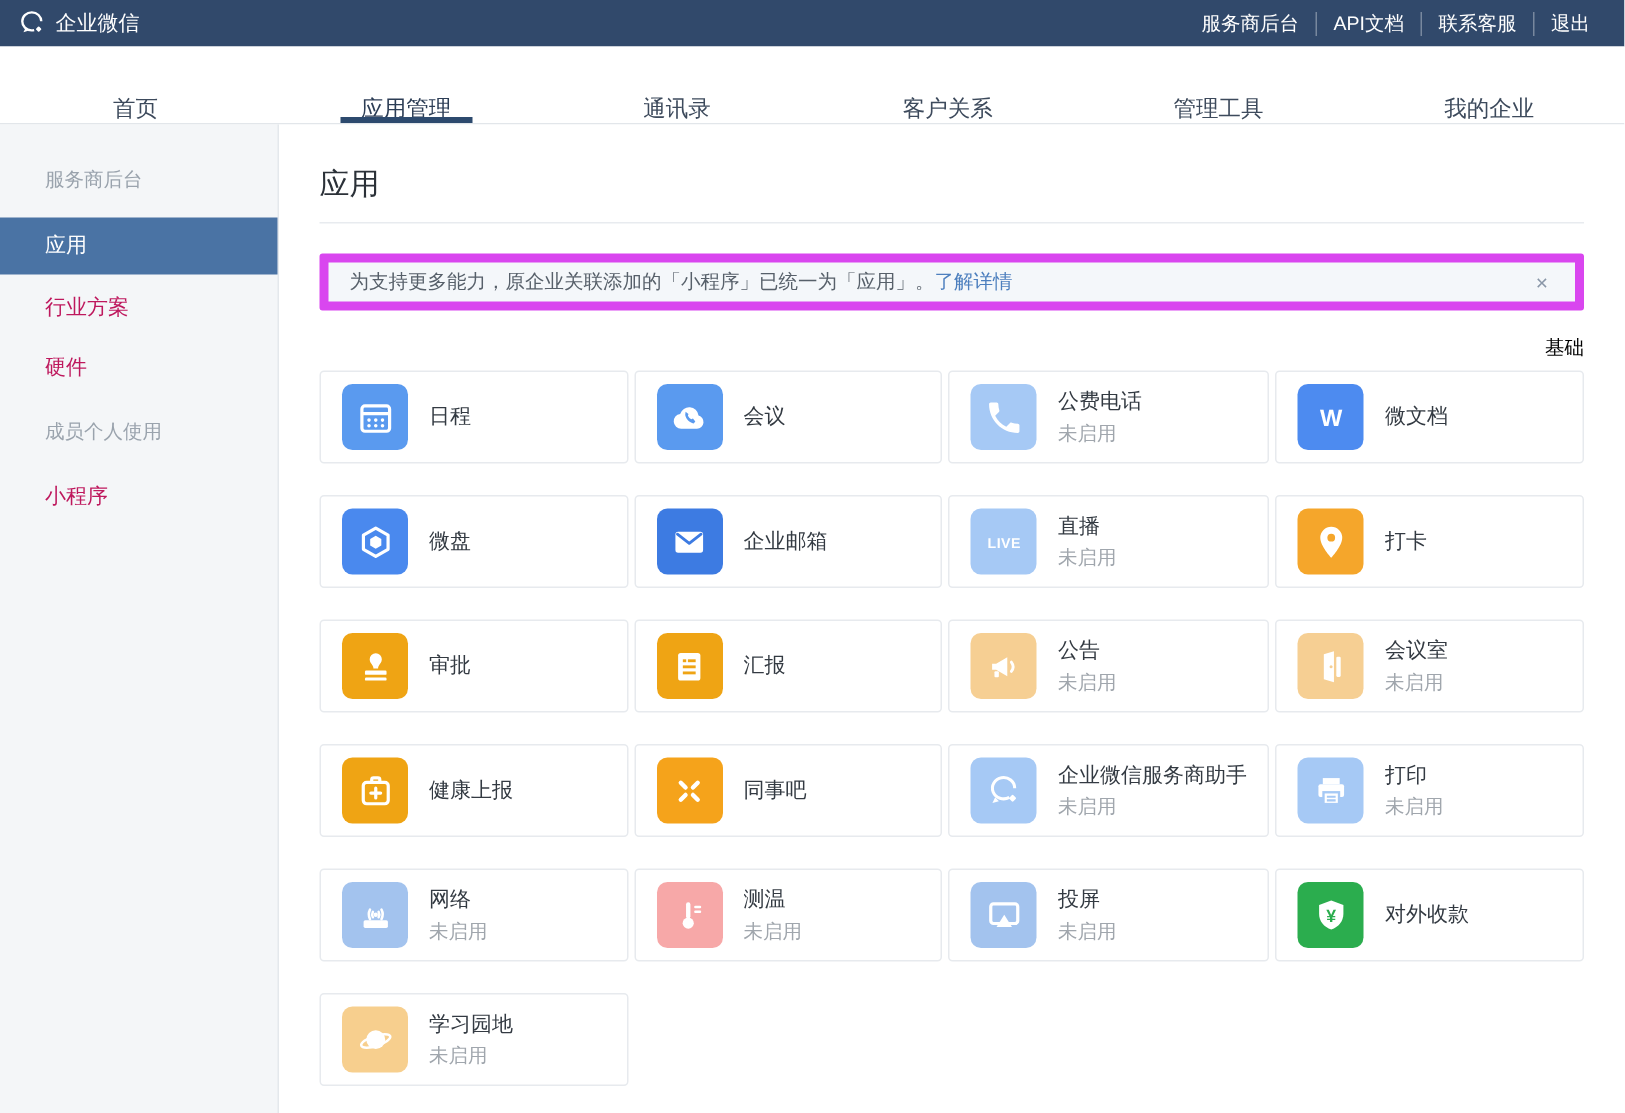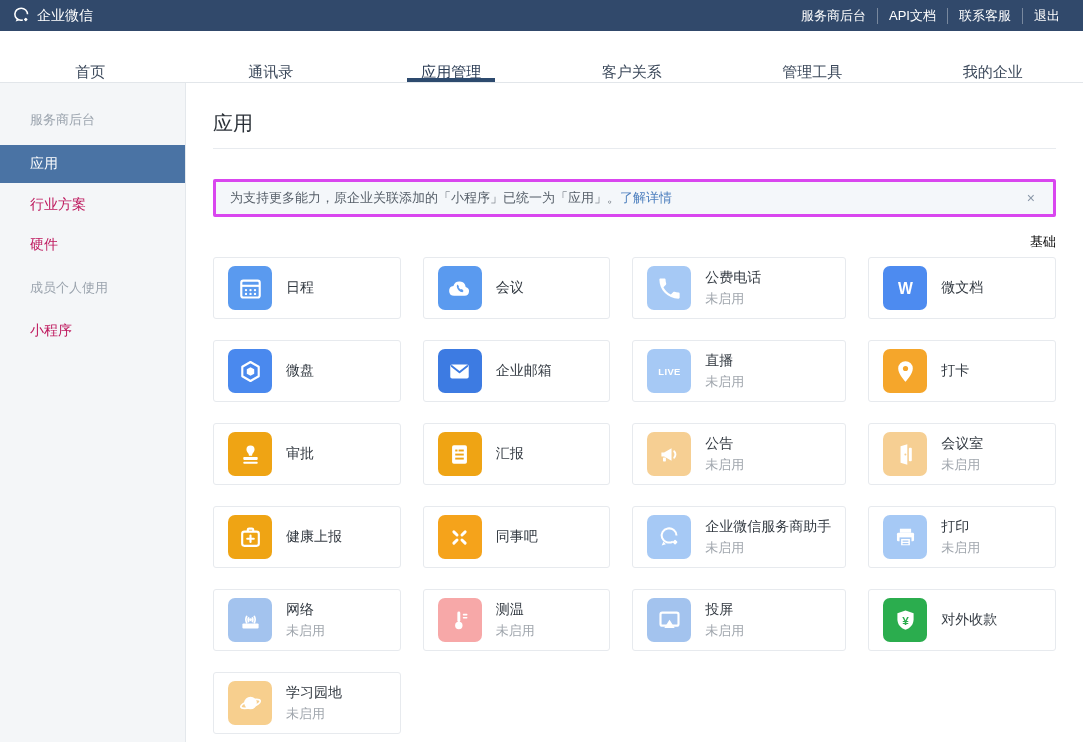--- a/index.html
+++ b/index.html
@@ -30,31 +30,31 @@
   .side-header { font-size:13px; color:#9aa3ad; padding:12px 0 12px 30px; }
   .side-item { font-size:14px; color:#be185d; padding:9px 0 9px 30px; cursor:pointer; margin:4px 0; }
   .side-item.selected { background:#4a73a4; color:#fff; padding-top:10px; padding-bottom:10px; }
 
   
   .main { position:absolute; top:83px; left:186px; right:0; bottom:0; background:#fff;
           padding:26px 27px 0 27px; overflow:hidden; }
   .page-title { font-size:20px; font-weight:400; color:#2b3138; line-height:28px; }
   .title-divider { margin-top:11px; border:none; border-top:1px solid #e8ebef; height:0; }
 
-  .banner { margin-top:30px; height:38px; background:#f4f7fa; border:3px solid #d946ef;
+  .banner { margin-top:20px; height:38px; background:#f4f7fa; border:6px solid #d946ef;
             border-radius:2px; display:flex; align-items:center; padding:0 14px; }
   .banner-text { font-size:13px; color:#57606a; }
   .banner-link { font-size:13px; color:#4d7fbe; cursor:pointer; text-decoration:none; }
   .banner-close { margin-left:auto; color:#8a97a8; font-size:14px; cursor:pointer; line-height:1;
                   padding:4px; }
 
   .section-label { margin-top:16px; font-size:13px; color:#000000; line-height:18px;text-align:right; }
 
   .app-grid { margin-top:6px; display:grid; grid-template-columns:repeat(4,1fr);
-              gap:21px 22px; }
+              gap:21px 4px; }
   .app-card { height:62px; background:#fff; border:1px solid #e7eaee; border-radius:3px;
               display:flex; align-items:center; padding:0 14px; gap:14px; cursor:pointer; }
   .app-tile { width:44px; height:44px; border-radius:7px; flex:none;
               display:flex; align-items:center; justify-content:center; }
   .app-meta { display:flex; flex-direction:column; justify-content:center; min-width:0; }
   .app-name { font-size:14px; color:#333a42; white-space:nowrap; overflow:hidden; text-overflow:ellipsis; }
   .app-status { font-size:13px; color:#a0a6ad; margin-top:3px; }
 
   .bottom-divider { margin-top:24px; border:none; border-top:1px solid #e5e8ec; height:0; }
 </style>
@@ -77,22 +77,22 @@
     <nav class="topbar-links" id="topbar-links">
         <a class="topbar-link">服务商后台</a>
         <a class="topbar-link">API文档</a>
         <a class="topbar-link">联系客服</a>
         <a class="topbar-link">退出</a>
       </nav>
   </header>
 
   <nav class="navbar" id="navbar">
       <div class="nav-tab">首页</div>
+      <div class="nav-tab active">应用管理</div>
       <div class="nav-tab">通讯录</div>
-      <div class="nav-tab active">应用管理</div>
       <div class="nav-tab">客户关系</div>
       <div class="nav-tab">管理工具</div>
       <div class="nav-tab">我的企业</div>
     </nav>
 
   <aside class="sidebar" id="sidebar">
       <div class="side-header">服务商后台</div>
       <div class="side-item selected">应用</div>
       <div class="side-item">行业方案</div>
       <div class="side-item">硬件</div>

